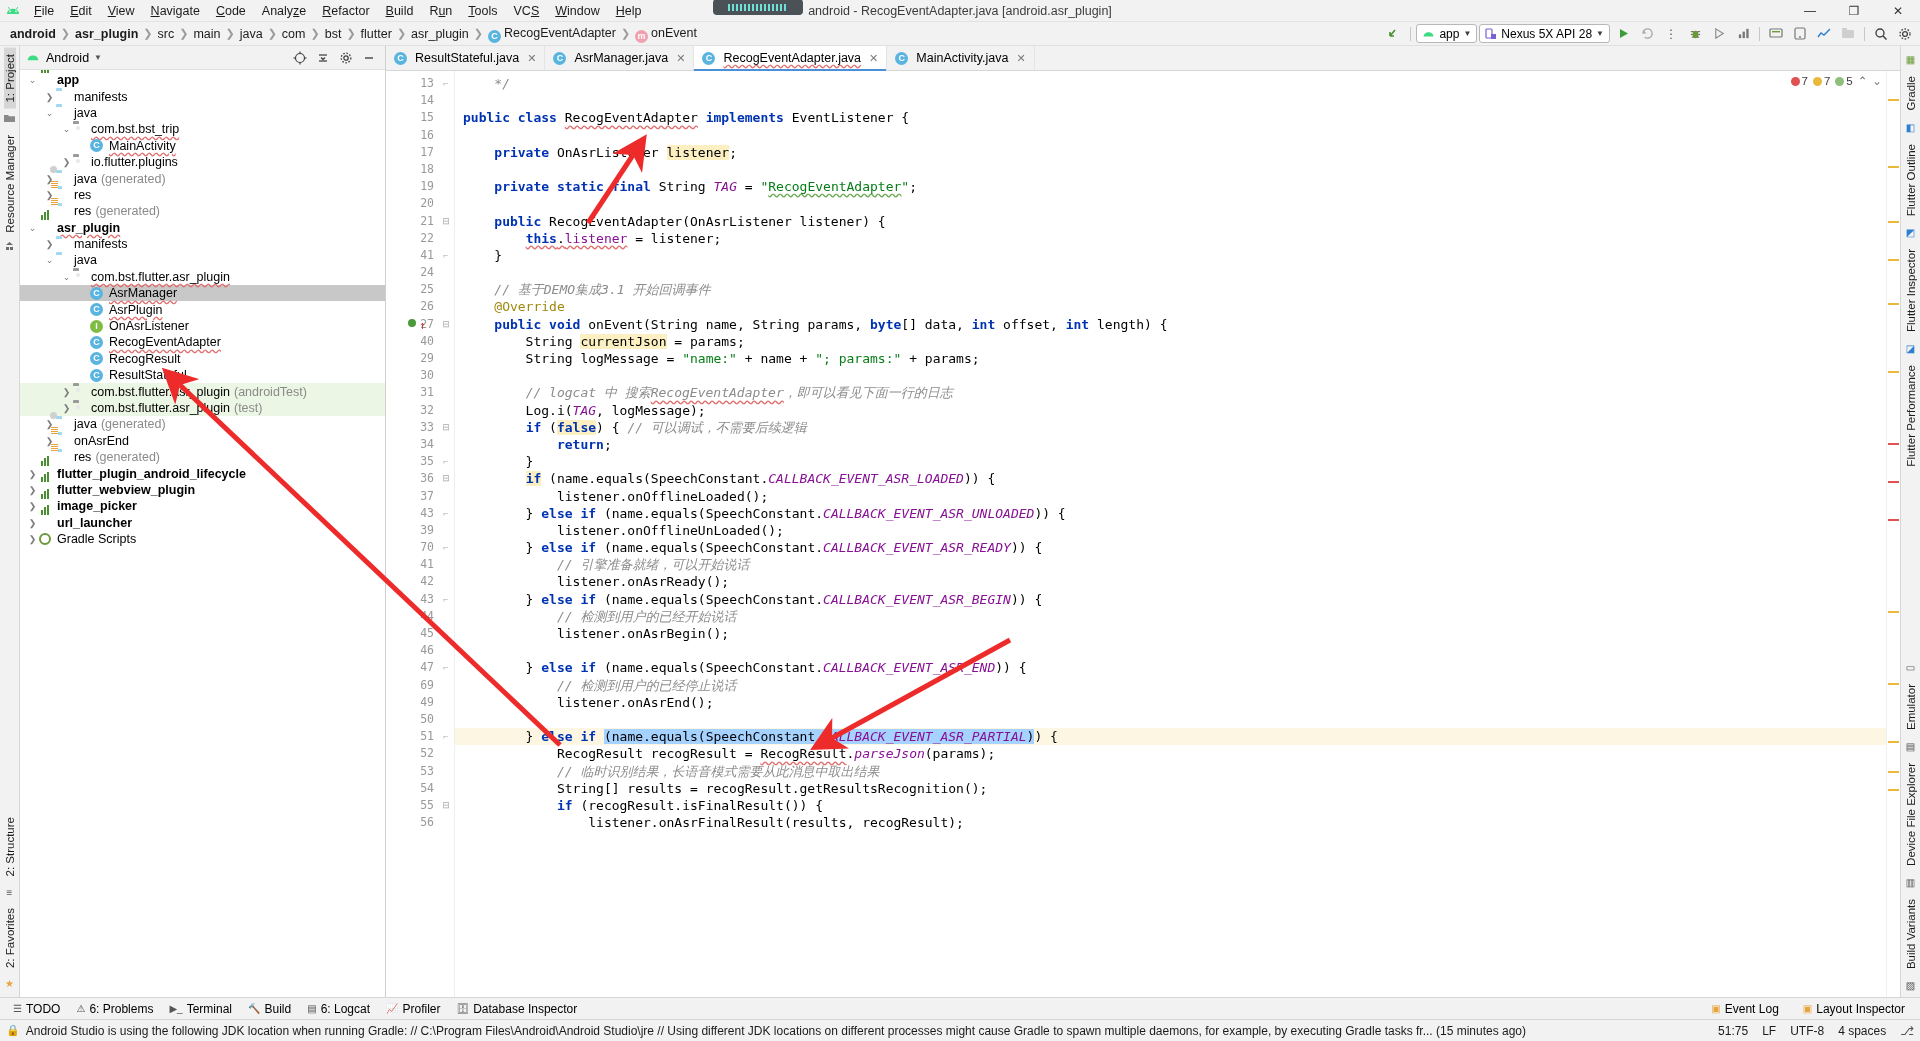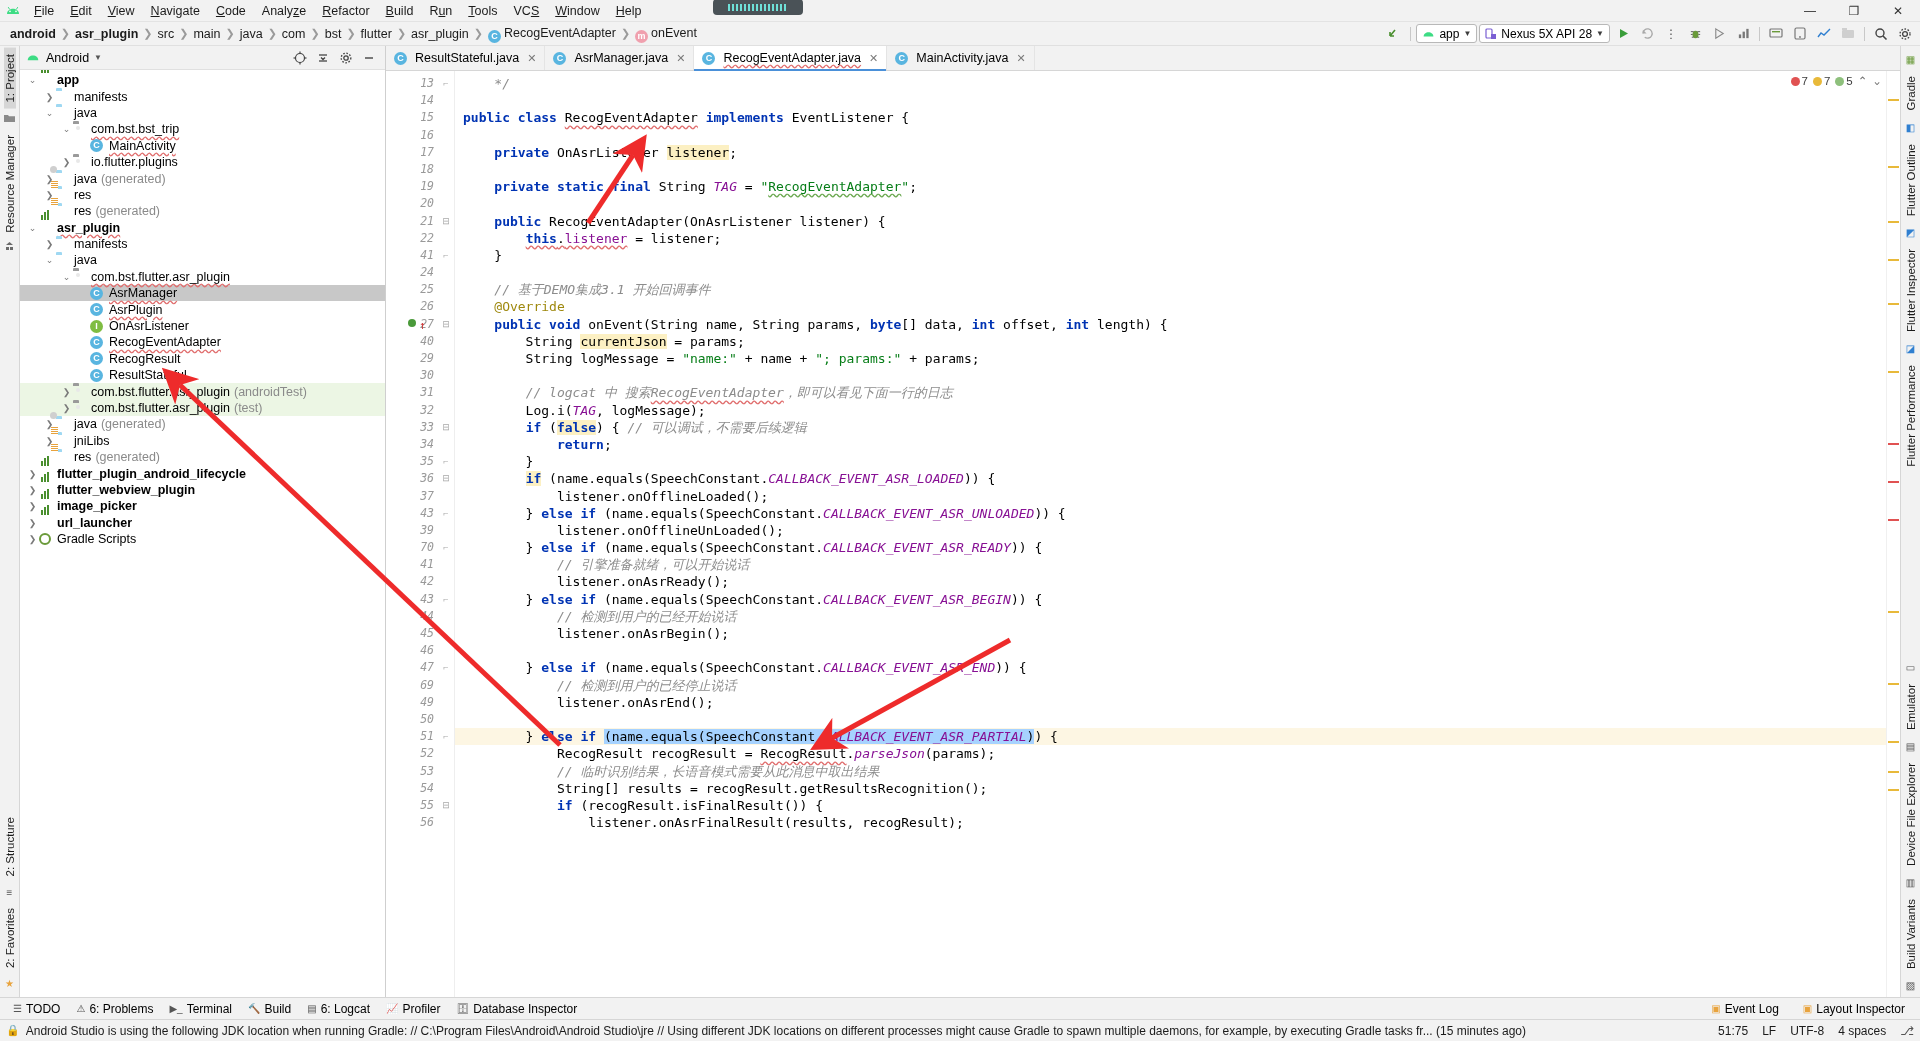--- a/index.html
+++ b/index.html
@@ -125,21 +125,21 @@
   .tab .tl.wavy { text-decoration: underline wavy #e06c6c; text-underline-offset: 2px; }
   .tab.active { background: #fff; }
   .tab.active:after { content:""; position:absolute; left:0; right:0; bottom:-1px; height:2px; background:#4a90d9; }
   .tab .x { color: #7a7a7a; font-size: 11px; margin-left: 3px; }
 
   .editor { flex: 1; display: flex; position: relative; min-height: 0; overflow: hidden; }
   .gutter {
     width: 52px; background: #fff; color: #999; text-align: right;
     font-family: "DejaVu Sans Mono", monospace; font-size: 11.5px; padding-top: 4px; flex: none;
   }
-  .gutter .ln { height: 17.2px; line-height: 17.2px; padding-right: 4px; position: relative; font-style: italic; }
+  .gutter .ln { height: 17.2px; line-height: 17.2px; padding-right: 4px; position: relative; }
   .foldcol { width: 16px; flex: none; background: #fff; padding-top: 4px; position: relative; }
   .foldcol .fl { height: 17.2px; line-height: 17.2px; text-align: center; color: #a9a9a9; font-size: 9px; }
   .code {
     flex: 1; font-family: "DejaVu Sans Mono", monospace; font-size: 13px;
     padding-top: 4px; white-space: pre; overflow: hidden; position: relative;
     border-left: 1px solid #eee;
   }
   .code .cl { height: 17.2px; line-height: 17.2px; padding-left: 8px; }
   .code .cl.hl { background: #fdf6e3; }
   .kw { color: #0033b3; font-weight: bold; }
@@ -210,20 +210,21 @@
         <div class="menu-item"><span class="mnem">C</span>ode</div>
         <div class="menu-item">Analy<span class="mnem">z</span>e</div>
         <div class="menu-item"><span class="mnem">R</span>efactor</div>
         <div class="menu-item"><span class="mnem">B</span>uild</div>
         <div class="menu-item">R<span class="mnem">u</span>n</div>
         <div class="menu-item"><span class="mnem">T</span>ools</div>
         <div class="menu-item">VC<span class="mnem">S</span></div>
         <div class="menu-item"><span class="mnem">W</span>indow</div>
         <div class="menu-item"><span class="mnem">H</span>elp</div>
       </div>
+    <div class="win-title">android - RecogEventAdapter.java [android.asr_plugin]</div>
     <div class="runbadge">
         <i></i>
       </div>
     <div class="win-buttons">
       <div class="win-btn">—</div>
       <div class="win-btn">❐</div>
       <div class="win-btn close">✕</div>
     </div>
   </div>
 
@@ -540,21 +541,21 @@
             <span style="display:inline-block;width:17px"></span>
             <span class="arrow">❯</span>
             <span class="fi"><span class="folder gen"></span></span>
             <span class="nlabel">java</span>
             <span class="nmuted">(generated)</span>
           </div>
           <div class="node">
             <span style="display:inline-block;width:17px"></span>
             <span class="arrow">❯</span>
             <span class="fi"><span class="folder res"></span></span>
-            <span class="nlabel">jniLibs</span>
+            <span class="nlabel">onAsrEnd</span>
           </div>
           <div class="node">
             <span style="display:inline-block;width:17px"></span>
             <span class="arrow none"></span>
             <span class="fi"><span class="folder res"></span></span>
             <span class="nlabel">res</span>
             <span class="nmuted">(generated)</span>
           </div>
           <div class="node">
             <span style="display:inline-block;width:0px"></span>

